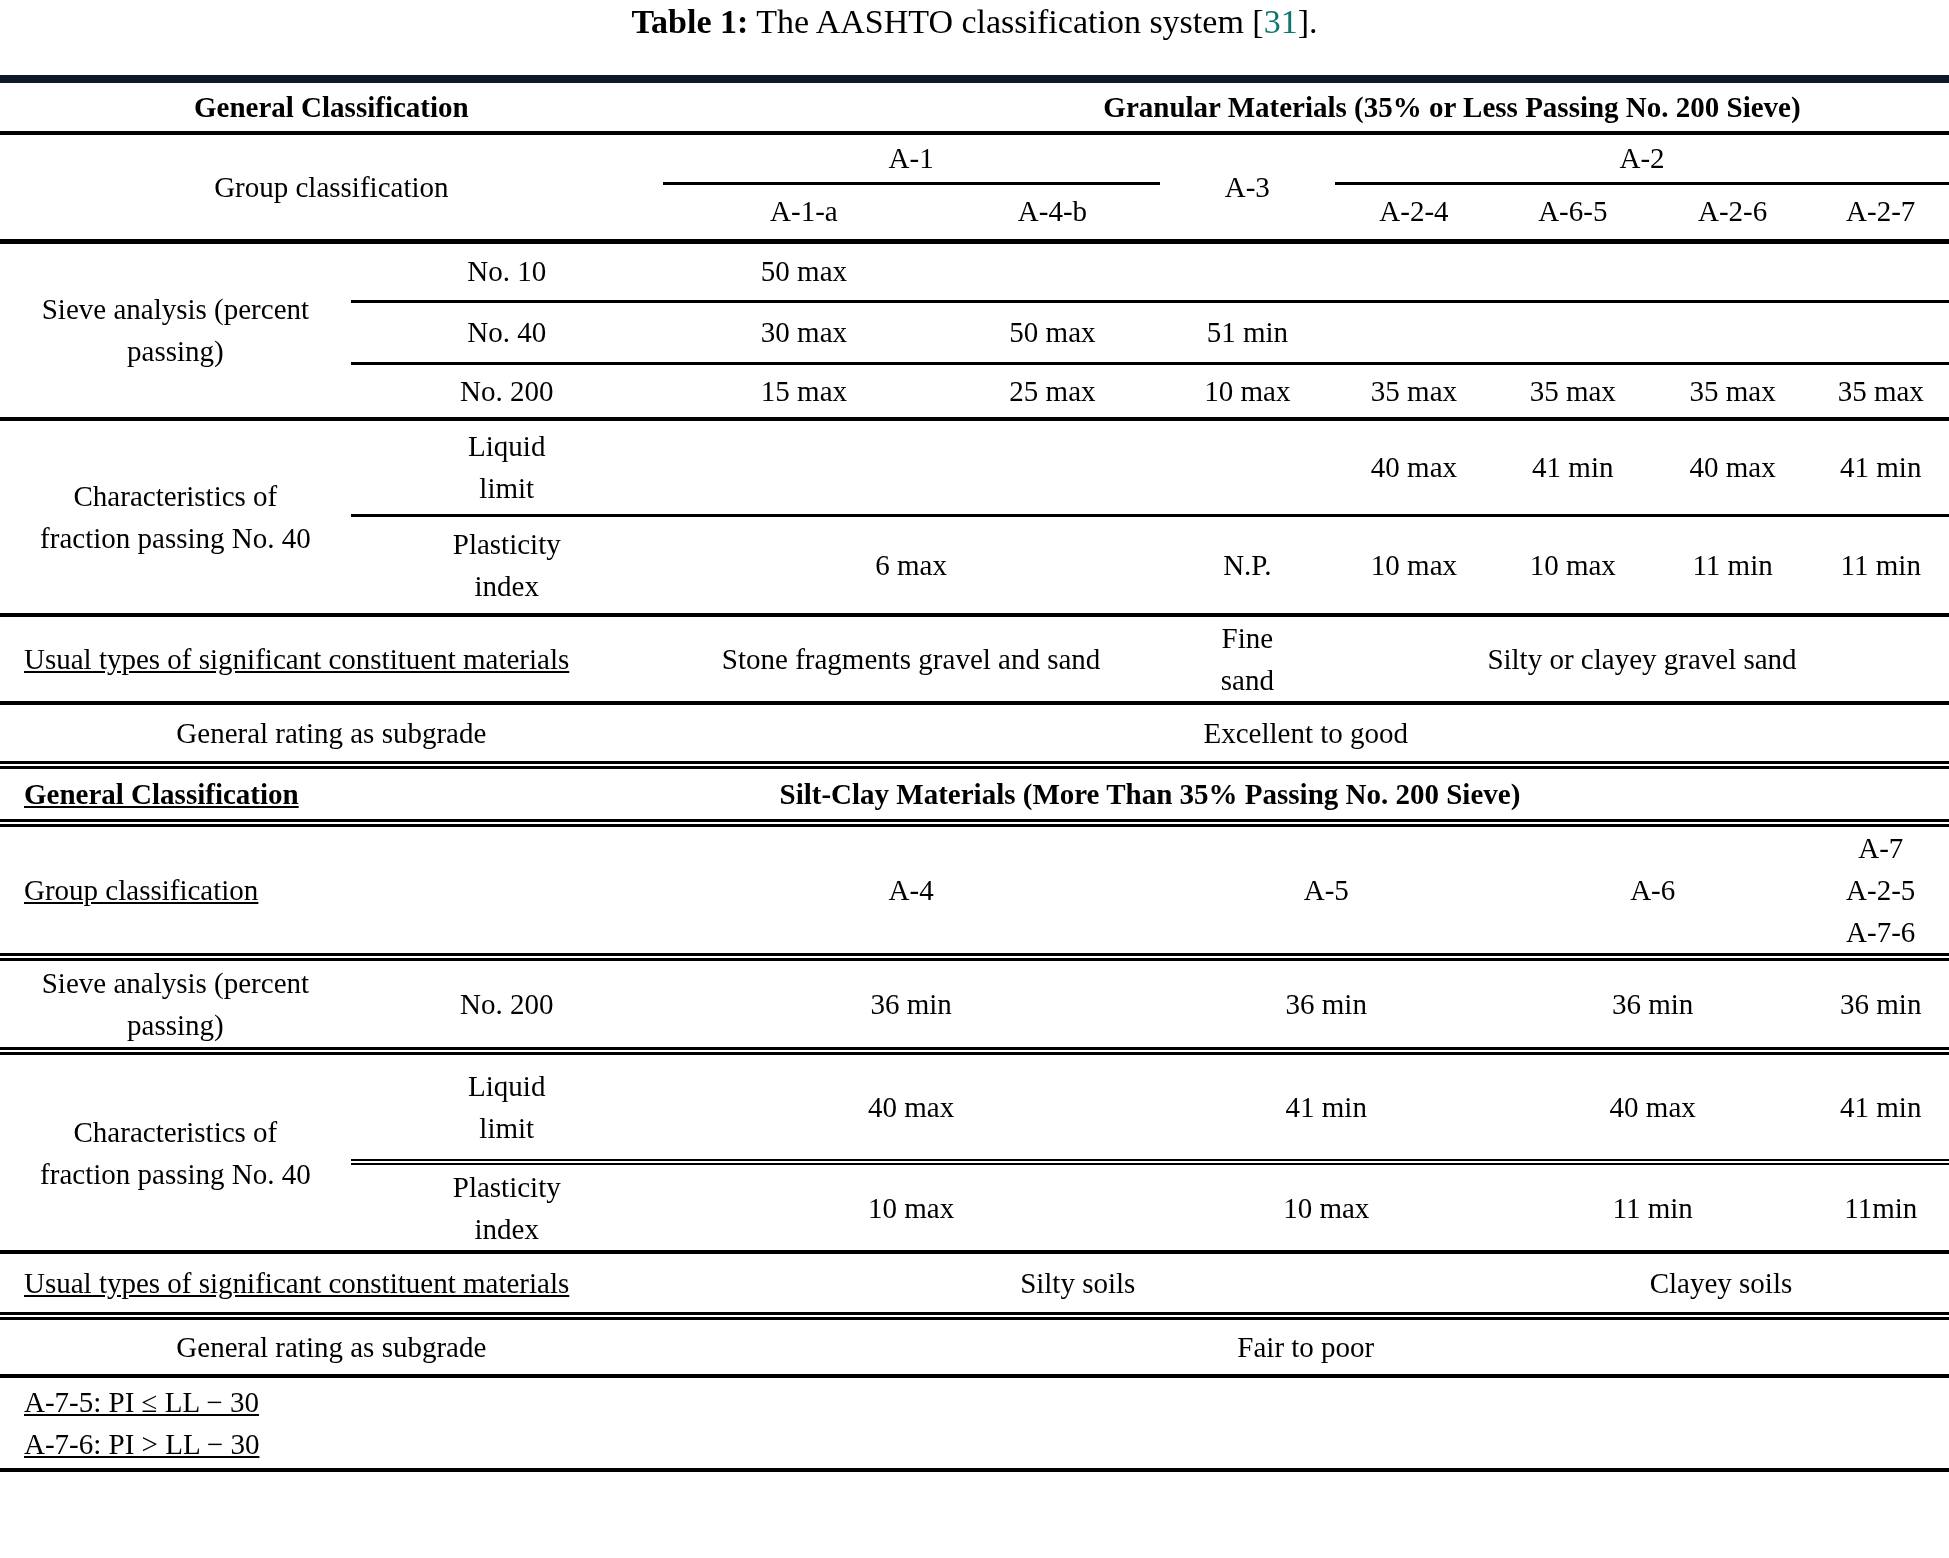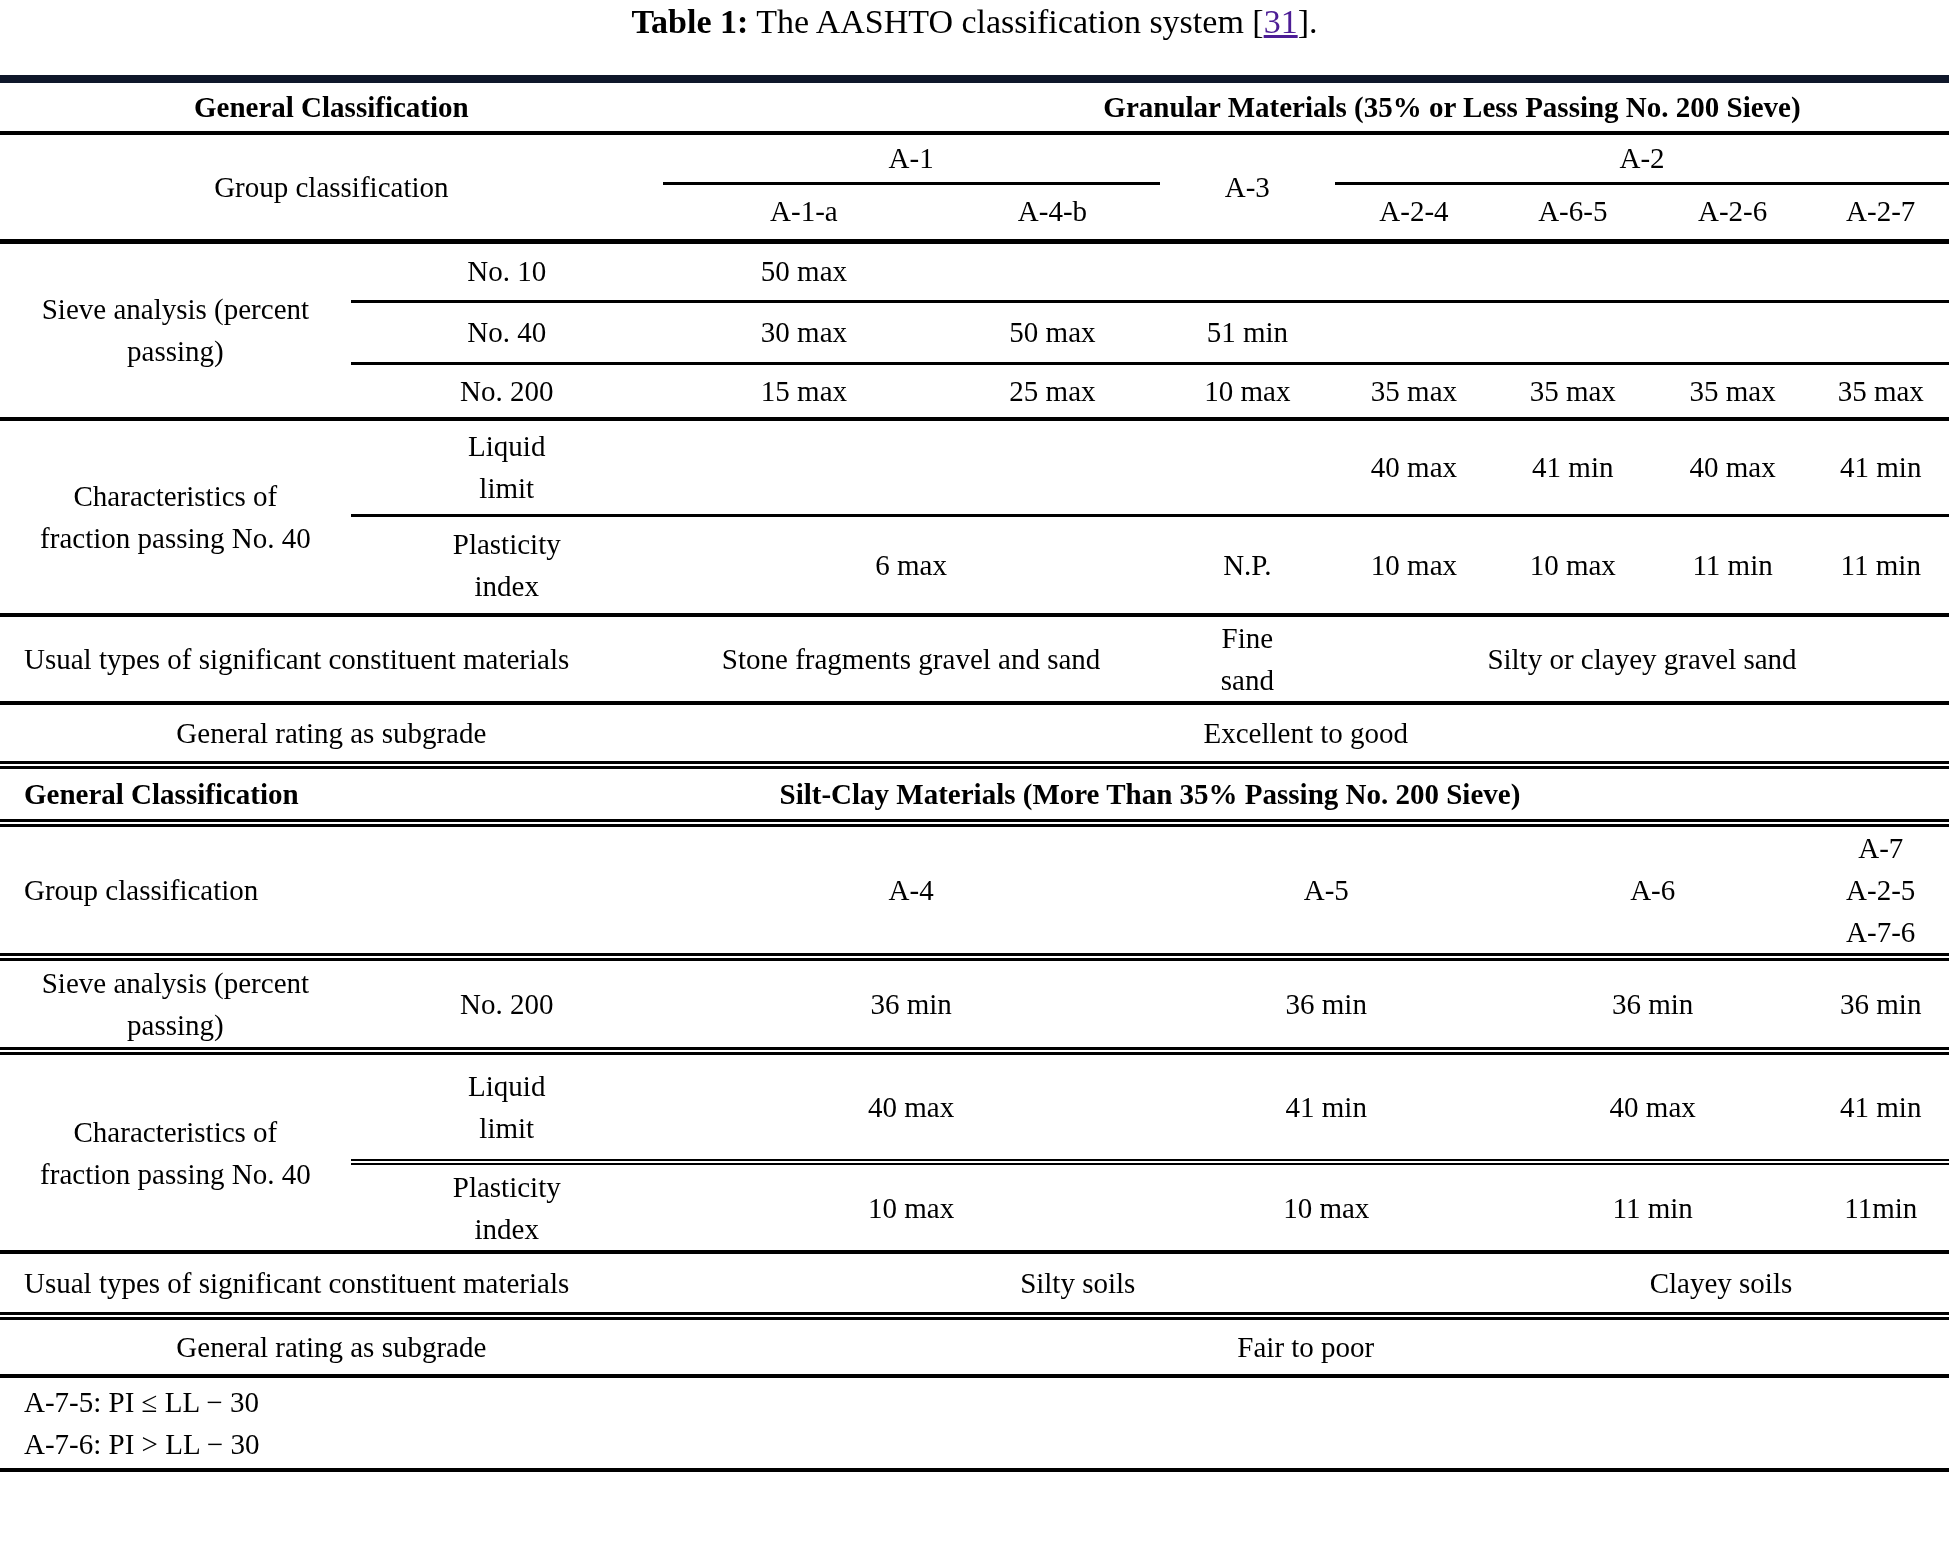--- a/index.html
+++ b/index.html
@@ -25,37 +25,37 @@
     border-bottom: 4px solid #000;
     font-size: 29px;
     line-height: 1.45;
   }
   td {
     text-align: center;
     vertical-align: middle;
     padding: 0;
     overflow: hidden;
   }
-  td.left { text-align: left; padding-left: 24px; }
+  td.left { text-align: left; padding-left: 24px; text-decoration: underline; }
   .bold { font-weight: bold; }
   .shift { padding-left: 15%; }       
   .bb3  { border-bottom: 3px solid #000; }
   .bb4  { border-bottom: 4px solid #000; }
   .bb5  { border-bottom: 5px solid #000; }
   .bbd8 { border-bottom: 8px double #000; }
   .bbd6 { border-bottom: 6px double #000; }
   .ln { display: block; }
 </style>
 </head>
 <body>
 
 <div class="caption">
   <span class="b">Table 1:</span>
   <span>The AASHTO classification system</span>
-  <span>[</span><span style="color: #4c1d95; text-decoration: underline;">31</span><span>].</span>
+  <span>[</span><span style="color: #0f766e;">31</span><span>].</span>
 </div>
 
 <table class="aashto">
   <colgroup>
     <col style="width:18%">
       <col style="width:16%">
       <col style="width:14.5%">
     <col style="width:11%">
       <col style="width:9%">
       <col style="width:8.1%">

